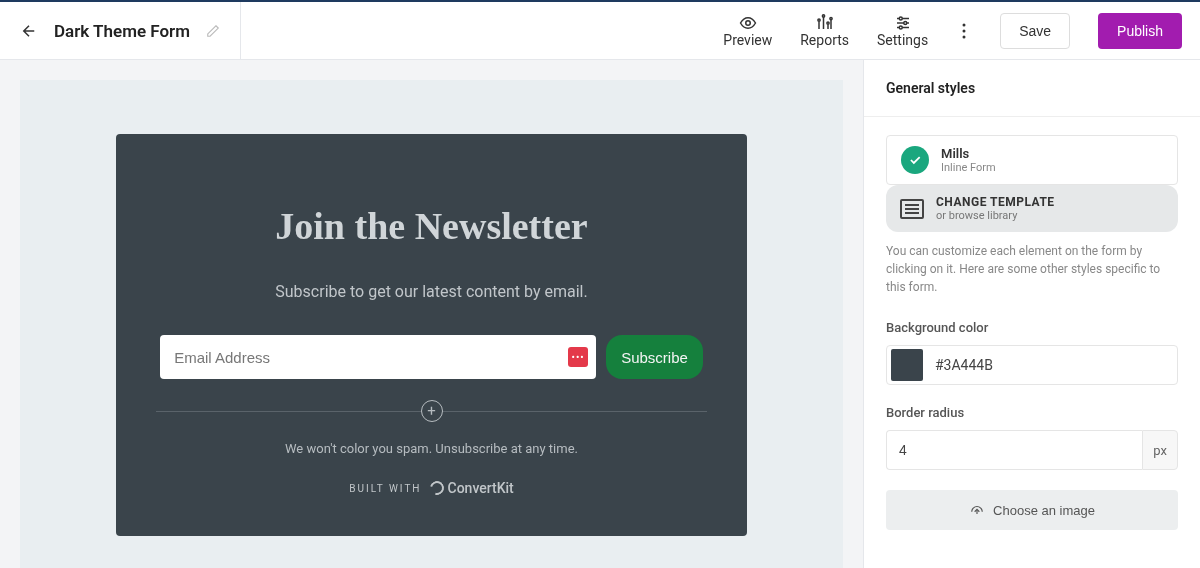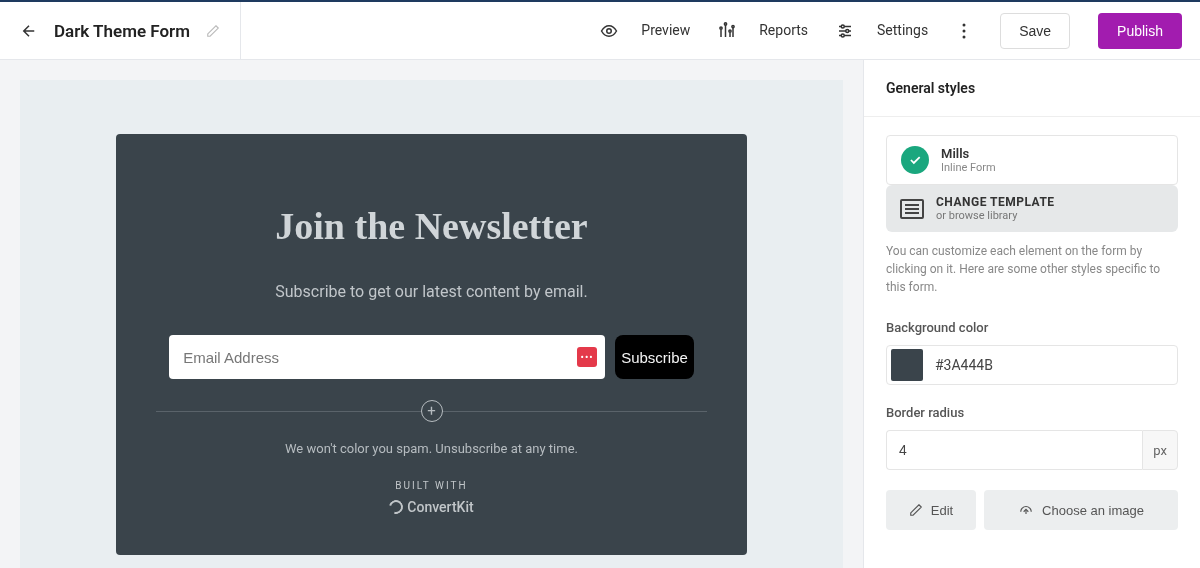--- a/index.html
+++ b/index.html
@@ -5,57 +5,57 @@
 * { margin: 0; padding: 0; box-sizing: border-box; }
 body { font-family: -apple-system, BlinkMacSystemFont, "Segoe UI", Roboto, sans-serif; background: #f3f4f6; color: #333; overflow: hidden; }
 .app { width: 1200px; height: 568px; display: flex; flex-direction: column; border-top: 2px solid #1e3a5f; }
 .topbar { height: 58px; background: #fff; border-bottom: 1px solid #e5e7eb; display: flex; align-items: center; }
 .title-area { display: flex; align-items: center; gap: 16px; padding: 0 20px; height: 100%; border-right: 1px solid #e5e7eb; }
 .back-btn { cursor: pointer; display: flex; align-items: center; }
 .page-title { font-size: 17px; font-weight: 600; color: #222; }
 .edit-ico { color: #bbb; cursor: pointer; }
 .spacer { flex: 1; }
 .top-actions { display: flex; align-items: center; gap: 28px; padding-right: 18px; }
-.top-link { display: flex; align-items: flex-start; gap: 23px; font-size: 14px; color: #333; cursor: pointer; }
+.top-link { display: flex; align-items: center; gap: 0; font-size: 14px; color: #333; cursor: pointer; flex-direction: column; }
 .more-btn { cursor: pointer; padding: 0 6px; }
 .btn { padding: 9px 18px; border-radius: 4px; font-size: 14px; cursor: pointer; border: 1px solid transparent; }
 .btn-save { background: #fff; color: #333; border: 1px solid #ddd; }
 .btn-publish { background: #a21caf; color: #fff; font-weight: 500; }
 .body-area { flex: 1; display: flex; overflow: hidden; }
 .canvas-wrap { flex: 1; padding: 20px; overflow: auto; }
 .canvas { background: #e9eef1; padding: 54px 96px; min-height: 100%; }
 .form-card { background: #3a444b; border-radius: 4px; padding: 70px 40px 40px; text-align: center; color: #d7dbde; }
 .form-heading { font-size: 38px; font-weight: 700; color: #d0d5d8; margin-bottom: 34px; font-family: Georgia, serif; }
 .form-sub { font-size: 16px; color: #c1c6ca; margin-bottom: 34px; }
 .form-row { display: flex; justify-content: center; gap: 10px; margin-bottom: 20px; position: relative; }
 .email-wrap { position: relative; width: 436px; }
 .email-input { width: 100%; height: 44px; border-radius: 4px; border: none; padding: 0 14px; font-size: 15px; background: #fff; color: #333; }
 .email-input::placeholder { color: #777; }
 .tag-box { position: absolute; right: 8px; top: 50%; transform: translateY(-50%); width: 20px; height: 20px; background: #e4394a; border-radius: 3px; display: flex; align-items: center; justify-content: center; }
 .tag-box span { color: #fff; font-size: 10px; letter-spacing: 1px; }
-.subscribe-btn { height: 44px; padding: 0 6px; background: #000000; border: none; border-radius: 8px; color: #f4f4f4; font-size: 15px; cursor: pointer; }
+.subscribe-btn { height: 44px; padding: 0 15px; background: #15803d; border: none; border-radius: 16px; color: #f4f4f4; font-size: 15px; cursor: pointer; }
 .add-row { position: relative; height: 24px; display: flex; align-items: center; justify-content: center; margin-bottom: 18px; }
 .add-line { position: absolute; height: 1px; background: #5a636a; left: 0; right: 0; }
 .add-circle { width: 22px; height: 22px; border: 1.5px solid #b6bcc0; border-radius: 50%; background: #3a444b; color: #b6bcc0; display: flex; align-items: center; justify-content: center; font-size: 15px; z-index: 1; cursor: pointer; }
 .form-foot { font-size: 13px; color: #b6bcc0; margin-bottom: 24px; }
-.built-with { display: flex; align-items: center; justify-content: center; gap: 8px; font-size: 10px; letter-spacing: 2px; color: #c1c6c9; flex-direction: column; }
+.built-with { display: flex; align-items: center; justify-content: center; gap: 8px; font-size: 10px; letter-spacing: 2px; color: #c1c6c9; }
 .ck-logo { display: flex; align-items: center; gap: 4px; font-size: 14px; letter-spacing: 0; font-weight: 500; }
 .ck-circle { width: 14px; height: 14px; border: 2px solid #c1c6c9; border-radius: 50%; border-left-color: transparent; transform: rotate(-30deg); }
 .side-panel { width: 337px; background: #fff; border-left: 1px solid #e5e7eb; display: flex; flex-direction: column; }
 .side-header { padding: 20px 22px; font-size: 14px; font-weight: 600; color: #222; }
 .side-divider { height: 1px; background: #eee; }
 .side-scroll { flex: 1; overflow-y: scroll; padding: 18px 22px 0; }
 .side-scroll::-webkit-scrollbar { width: 14px; }
 .side-scroll::-webkit-scrollbar-track { background: #f3f3f3; }
 .side-scroll::-webkit-scrollbar-thumb { background: #c5c5c5; border-radius: 2px; }
 .tpl-current { border: 1px solid #e5e5e5; border-radius: 4px; padding: 10px 14px; display: flex; align-items: center; gap: 12px; cursor: pointer; }
 .check-badge { width: 28px; height: 28px; border-radius: 50%; background: #1aa77e; display: flex; align-items: center; justify-content: center; }
 .tpl-name { font-size: 13px; font-weight: 600; color: #333; }
 .tpl-type { font-size: 11px; color: #888; }
-.tpl-change { background: #e6e8e9; border-radius: 6px; padding: 10px 14px; display: flex; align-items: center; gap: 12px; margin-bottom: 10px; cursor: pointer; }
+.tpl-change { background: #e6e8e9; border-radius: 12px; padding: 10px 14px; display: flex; align-items: center; gap: 12px; margin-bottom: 10px; cursor: pointer; }
 .doc-ico { width: 24px; height: 20px; border: 2px solid #444; border-radius: 2px; position: relative; }
 .doc-ico::before { content: ""; position: absolute; left: 3px; right: 3px; top: 3px; height: 2px; background: #444; box-shadow: 0 4px 0 #444, 0 8px 0 #444; }
 .tpl-change-title { font-size: 12px; font-weight: 700; letter-spacing: 0.5px; color: #333; }
 .tpl-change-sub { font-size: 11px; color: #777; }
 .hint { font-size: 12px; color: #888; line-height: 1.5; margin-bottom: 24px; }
 .field-label { font-size: 13px; color: #555; font-weight: 500; margin-bottom: 10px; }
 .color-row { border: 1px solid #e5e5e5; border-radius: 4px; display: flex; align-items: center; height: 40px; padding: 4px; margin-bottom: 20px; }
 .color-swatch { width: 32px; height: 32px; background: #3a444b; border-radius: 2px; margin-right: 12px; }
 .color-val { font-size: 14px; color: #444; }
 .radius-row { display: flex; margin-bottom: 20px; }
@@ -186,26 +186,20 @@
           <span class="color-val">#3A444B</span>
         </div>
 
         <div class="field-label">Border radius</div>
         <div class="radius-row">
           <input class="radius-input" value="4" style="">
           <div class="radius-unit">px</div>
         </div>
 
         <div class="img-row">
-          <button class="img-btn" style="flex:0 0 90px">
-            <svg width="14" height="14" viewBox="0 0 24 24" fill="none" stroke="#555" stroke-width="2">
-                <path d="M17 3l4 4L7 21H3v-4L17 3z"></path>
-              </svg>
-            <span>Edit</span>
-          </button>
           <button class="img-btn">
             <svg width="16" height="14" viewBox="0 0 24 24" fill="none" stroke="#555" stroke-width="2">
                 <path d="M3 15a9 9 0 0118 0"></path>
                 <path d="M12 12v7"></path>
                 <path d="M8 15l4-4 4 4"></path>
               </svg>
             <span>Choose an image</span>
           </button>
         </div>
 

